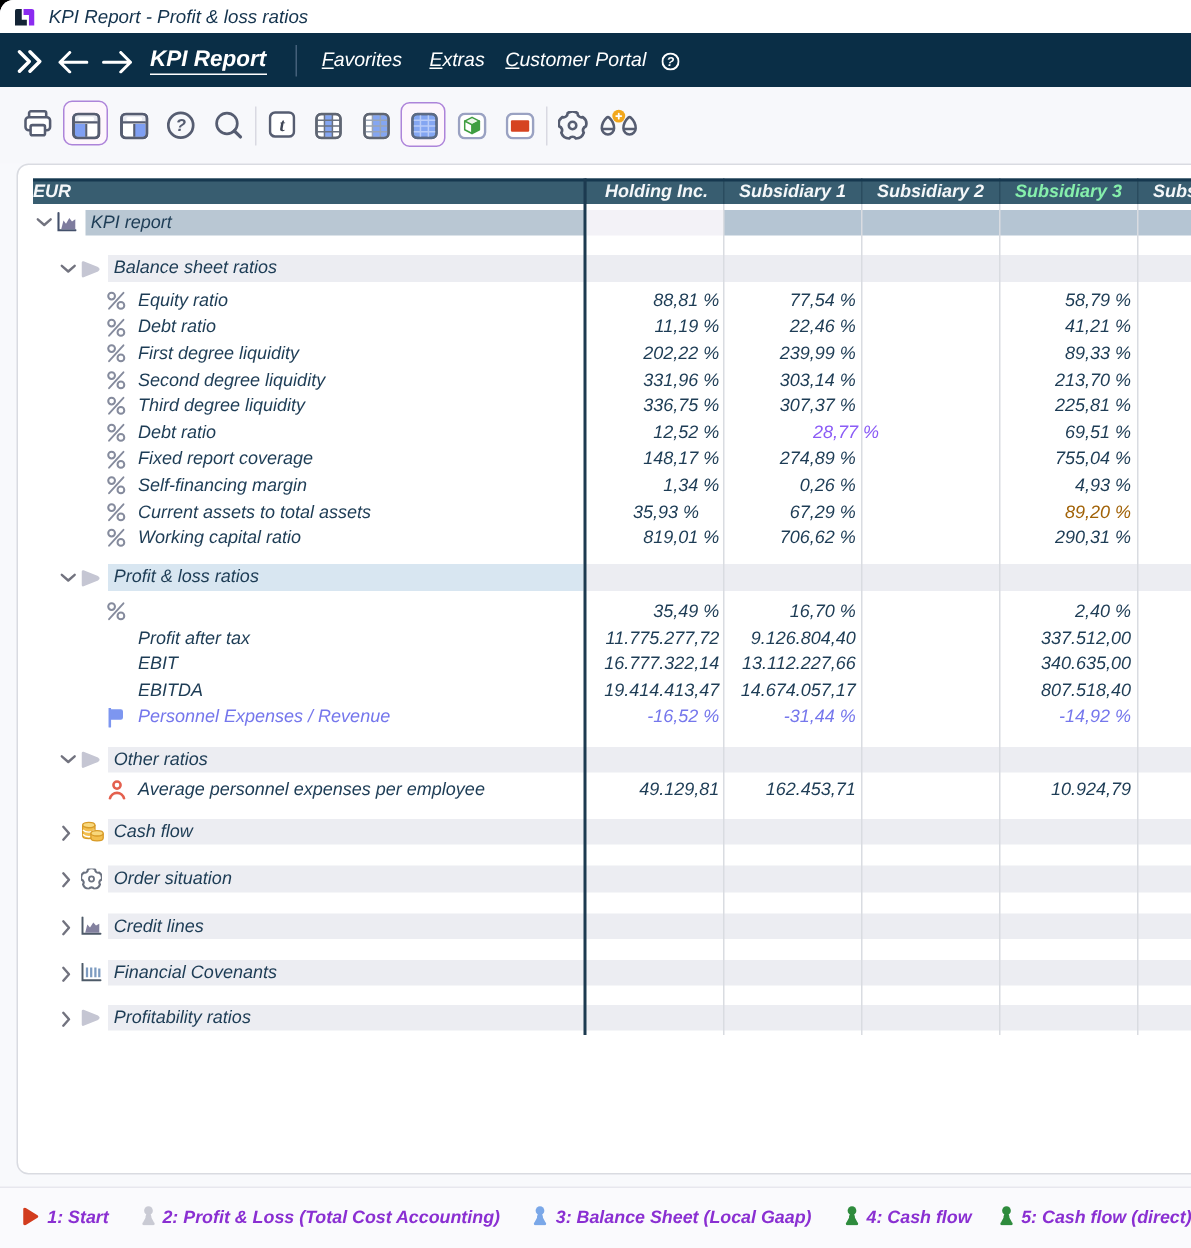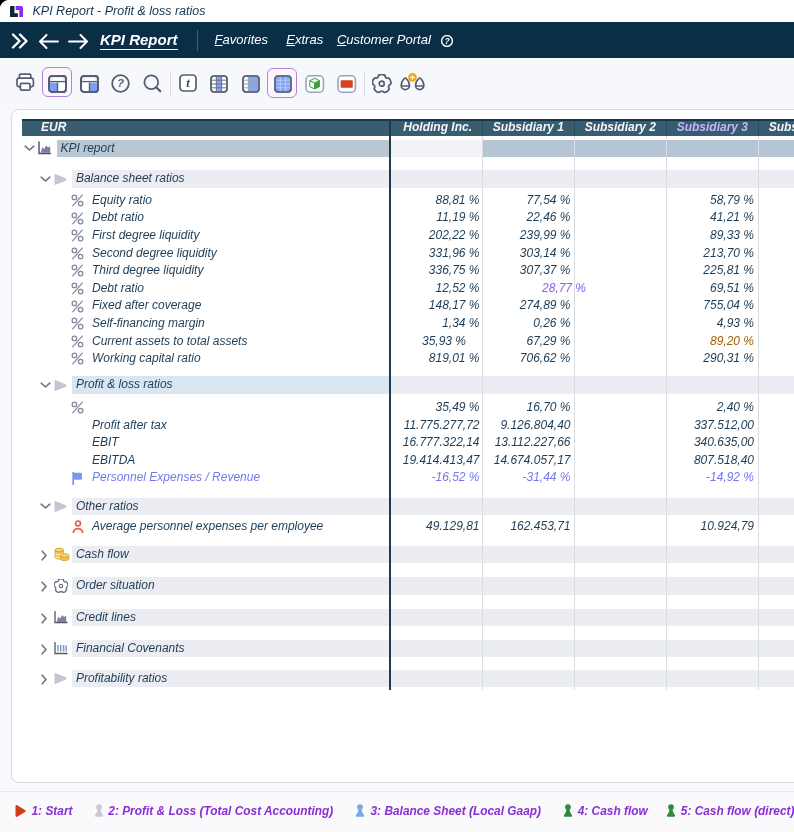--- a/index.html
+++ b/index.html
@@ -119,25 +119,25 @@
   <path d="M6.2,6.5 C7.8,8 9.4,10.5 9.4,13.5 a4.1,4.1 0 0 1 -8.2,0 C1.2,10.5 2.8,8 4.4,6.5 A1.3,1.3 0 0 1 6.2,6.5 Z"></path>
   <path d="M20.6,6.5 C22.2,8 23.8,10.5 23.8,13.5 a4.1,4.1 0 0 1 -8.2,0 C15.6,10.5 17.2,8 18.8,6.5 A1.3,1.3 0 0 1 20.6,6.5 Z"></path>
   <path d="M1.6,14 H9 M16,14 H23.4"></path>
  </g>
  <circle cx="12.5" cy="5.4" r="4.3" fill="#f2a71b"></circle>
  <path d="M12.5,3.7 V7.1 M10.8,5.4 H14.2" stroke="#fff" stroke-width="1.2" stroke-linecap="round"></path>
 </svg>
 
 <div style="position:absolute;left:11px;top:109px;width:800px;height:674px;background:#fff;border:1px solid #d9dbe1;border-radius:8px;box-sizing:border-box"></div>
 
-<div style="position:absolute;left:22px;top:119.0px;width:368px;height:16.5px;background:#385d70;color:#f4f7f9;font-weight:bold;font-size:12px;line-height:16.5px;padding-left:19px;box-sizing:border-box">EUR</div>
+<div style="position:absolute;left:22px;top:119.0px;width:368px;height:16.5px;background:#385d70;color:#f4f7f9;font-weight:bold;font-size:12px;line-height:16.5px;padding-left:0;box-sizing:border-box">EUR</div>
 <div style="position:absolute;left:390px;top:119.0px;width:92px;height:16.5px;background:#385d70;border-left:1px solid #2a4c5f;color:#f4f7f9;font-weight:bold;font-size:12px;line-height:16.5px;text-align:right;padding-right:10px;box-sizing:border-box">Holding Inc.</div>
 <div style="position:absolute;left:482px;top:119.0px;width:92px;height:16.5px;background:#385d70;border-left:1px solid #2a4c5f;color:#f4f7f9;font-weight:bold;font-size:12px;line-height:16.5px;text-align:right;padding-right:10px;box-sizing:border-box">Subsidiary 1</div>
 <div style="position:absolute;left:574px;top:119.0px;width:92px;height:16.5px;background:#385d70;border-left:1px solid #2a4c5f;color:#f4f7f9;font-weight:bold;font-size:12px;line-height:16.5px;text-align:right;padding-right:10px;box-sizing:border-box">Subsidiary 2</div>
-<div style="position:absolute;left:666px;top:119.0px;width:92px;height:16.5px;background:#385d70;border-left:1px solid #2a4c5f;color:#c4b5fd;font-weight:bold;font-size:12px;line-height:16.5px;text-align:right;padding-right:10px;box-sizing:border-box">Subsidiary 3</div>
+<div style="position:absolute;left:666px;top:119.0px;width:92px;height:16.5px;background:#385d70;border-left:1px solid #2a4c5f;color:#86efac;font-weight:bold;font-size:12px;line-height:16.5px;text-align:right;padding-right:10px;box-sizing:border-box">Subsidiary 3</div>
 <div style="position:absolute;left:758px;top:119.0px;width:92px;height:16.5px;background:#385d70;border-left:1px solid #2a4c5f;color:#f4f7f9;font-weight:bold;font-size:12px;line-height:16.5px;text-align:right;padding-right:10px;box-sizing:border-box">Subsidiary 4</div>
 <div style="position:absolute;left:22px;top:119px;width:772px;height:1.5px;background:#16384f"></div>
 
 <div style="position:absolute;left:56.5px;top:139.6px;width:333.5px;height:17.6px;background:#b9c7d3"></div>
     <div style="position:absolute;left:391px;top:139.6px;width:91px;height:17.6px;background:#f3f2f7"></div>
     <div style="position:absolute;left:482px;top:139.6px;width:312px;height:17.6px;background:#b5c5d3"></div>
     <svg style="position:absolute;left:23.5px;top:145.4px" width="11" height="7" viewBox="0 0 11 7">
       <path d="M1.2,1.2 L5.5,5 L9.8,1.2" fill="none" stroke="#72737f" stroke-width="1.6" stroke-linecap="round" stroke-linejoin="round"></path>
     </svg>
     <svg style="position:absolute;left:37.5px;top:141.4px" width="13" height="14" viewBox="0 0 13 14">
@@ -205,21 +205,21 @@
     </svg>
     <div class="lbl" style="left:92px;top:279.7px;height:17.6px;color:#1d3c55">Debt ratio</div>
     <div class="val" style="right:314.5px;top:279.7px;height:17.6px;color:#1d3c55">12,52 %</div>
     <div class="val" style="right:208px;top:279.7px;height:17.6px;color:#8b5cf6">28,77 %</div>
     <div class="val" style="right:40px;top:279.7px;height:17.6px;color:#1d3c55">69,51 %</div>
 <svg style="position:absolute;left:70.5px;top:299.6px" width="13" height="13" viewBox="0 0 13 13">
 <circle cx="3.4" cy="3.4" r="2.25" fill="none" stroke="#858b9d" stroke-width="1.35"></circle>
 <circle cx="9.6" cy="9.6" r="2.25" fill="none" stroke="#858b9d" stroke-width="1.35"></circle>
 <path d="M11.3,1.2 L1.7,11.8" stroke="#858b9d" stroke-width="1.25" stroke-linecap="round"></path>
     </svg>
-    <div class="lbl" style="left:92px;top:297.3px;height:17.6px;color:#1d3c55">Fixed after coverage</div>
+    <div class="lbl" style="left:92px;top:297.3px;height:17.6px;color:#1d3c55">Fixed report coverage</div>
     <div class="val" style="right:314.5px;top:297.3px;height:17.6px;color:#1d3c55">148,17 %</div>
     <div class="val" style="right:223.5px;top:297.3px;height:17.6px;color:#1d3c55">274,89 %</div>
     <div class="val" style="right:40px;top:297.3px;height:17.6px;color:#1d3c55">755,04 %</div>
 <svg style="position:absolute;left:70.5px;top:317.20000000000005px" width="13" height="13" viewBox="0 0 13 13">
 <circle cx="3.4" cy="3.4" r="2.25" fill="none" stroke="#858b9d" stroke-width="1.35"></circle>
 <circle cx="9.6" cy="9.6" r="2.25" fill="none" stroke="#858b9d" stroke-width="1.35"></circle>
 <path d="M11.3,1.2 L1.7,11.8" stroke="#858b9d" stroke-width="1.25" stroke-linecap="round"></path>
     </svg>
     <div class="lbl" style="left:92px;top:314.90000000000003px;height:17.6px;color:#1d3c55">Self-financing margin</div>
     <div class="val" style="right:314.5px;top:314.90000000000003px;height:17.6px;color:#1d3c55">1,34 %</div>

